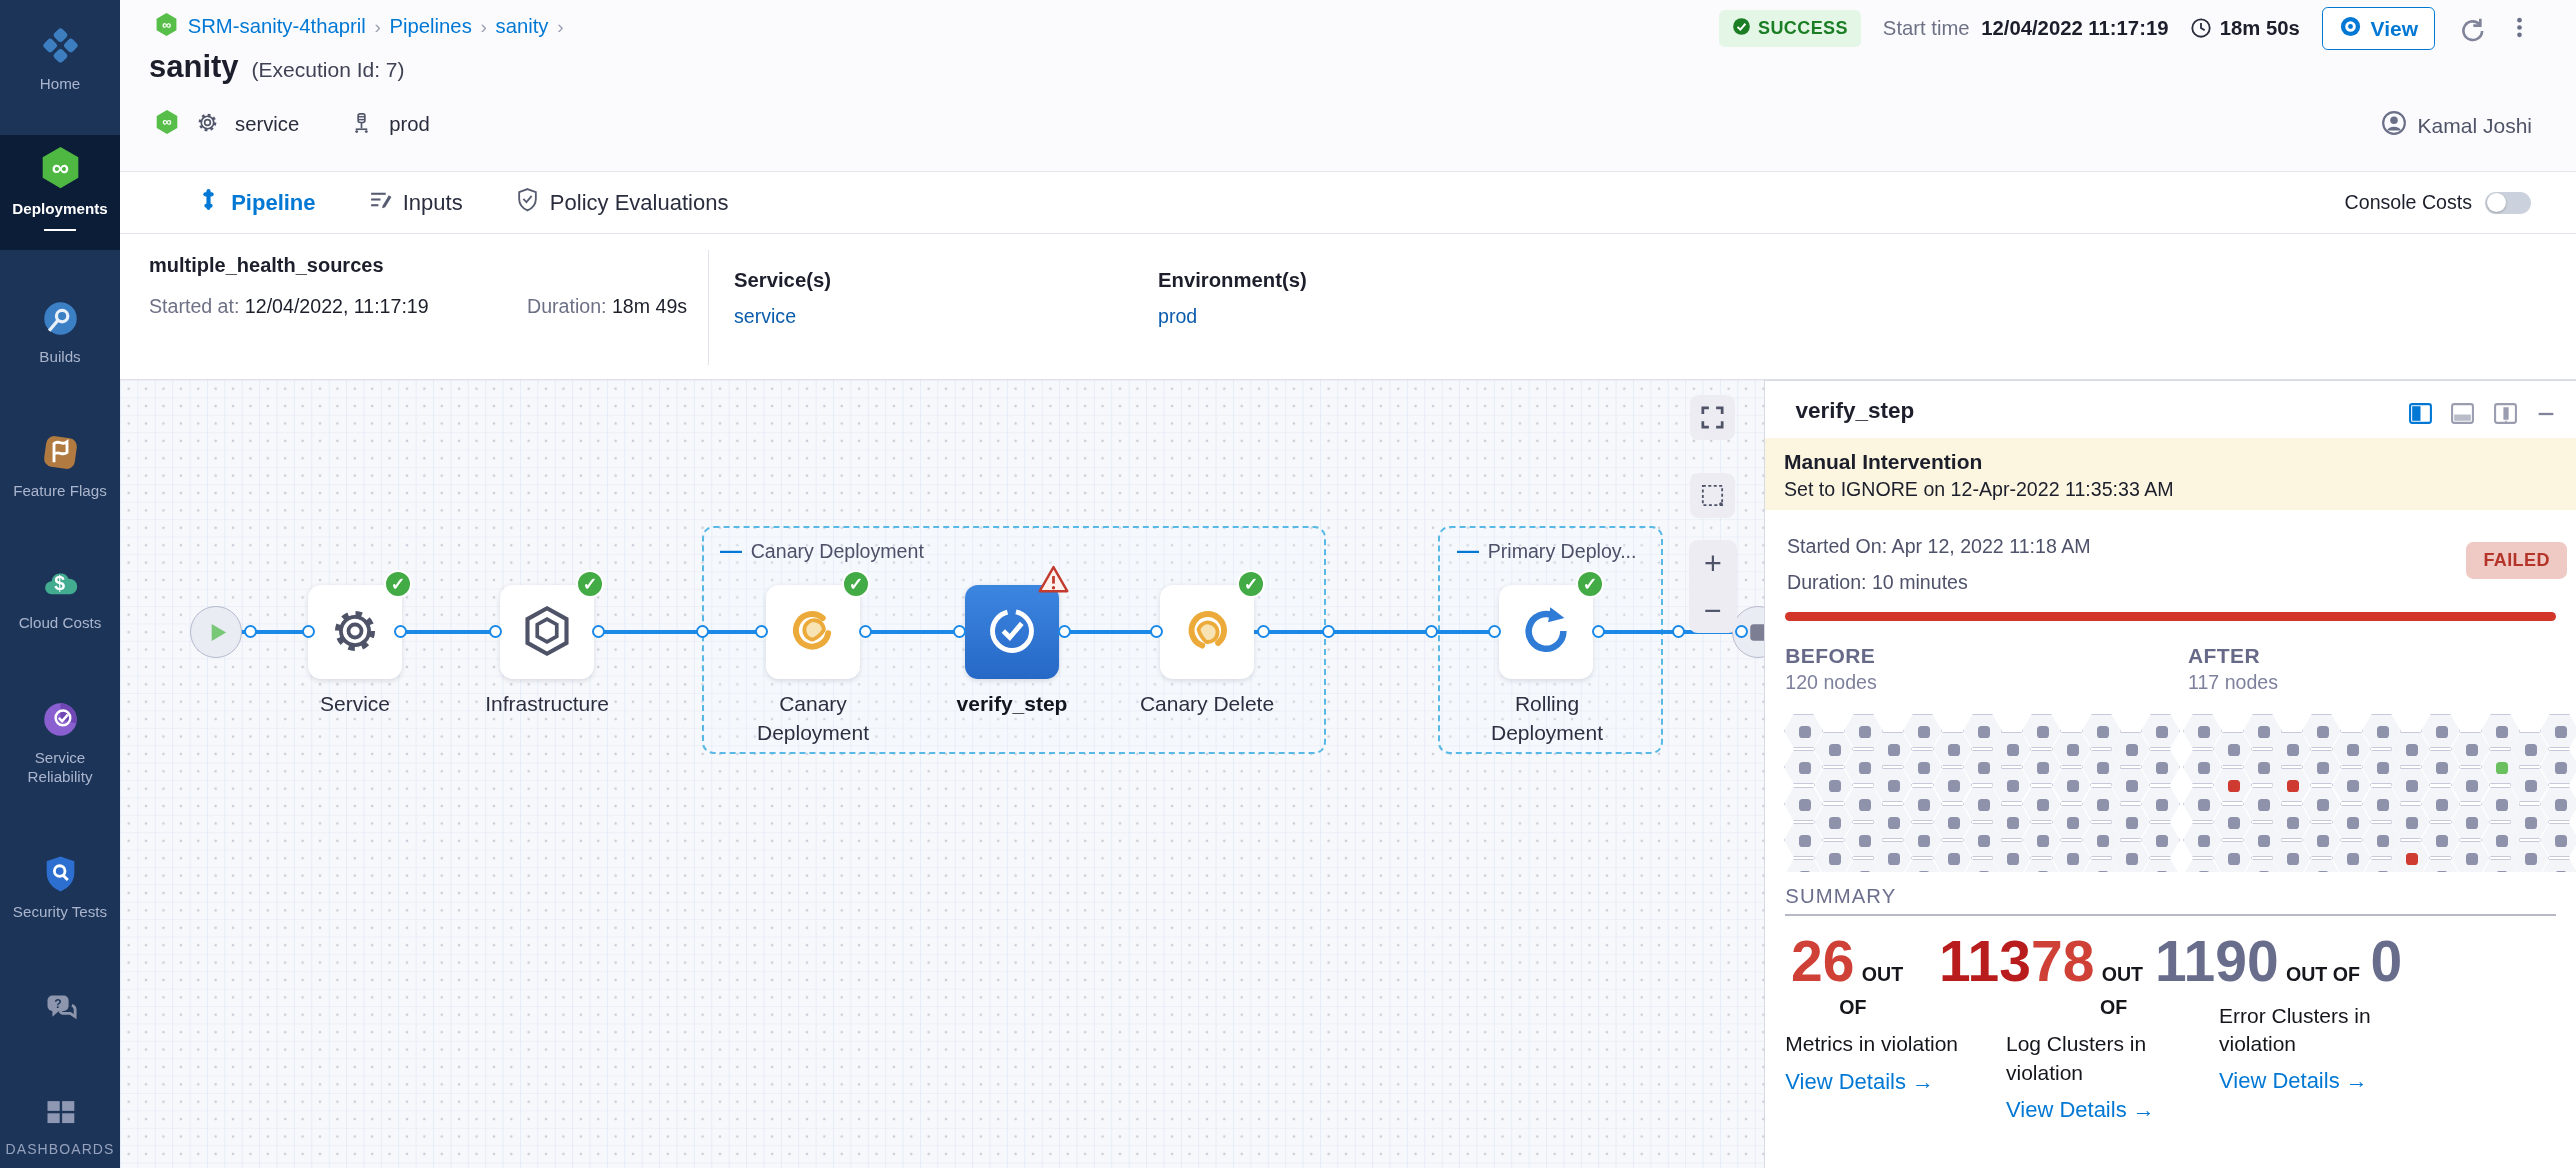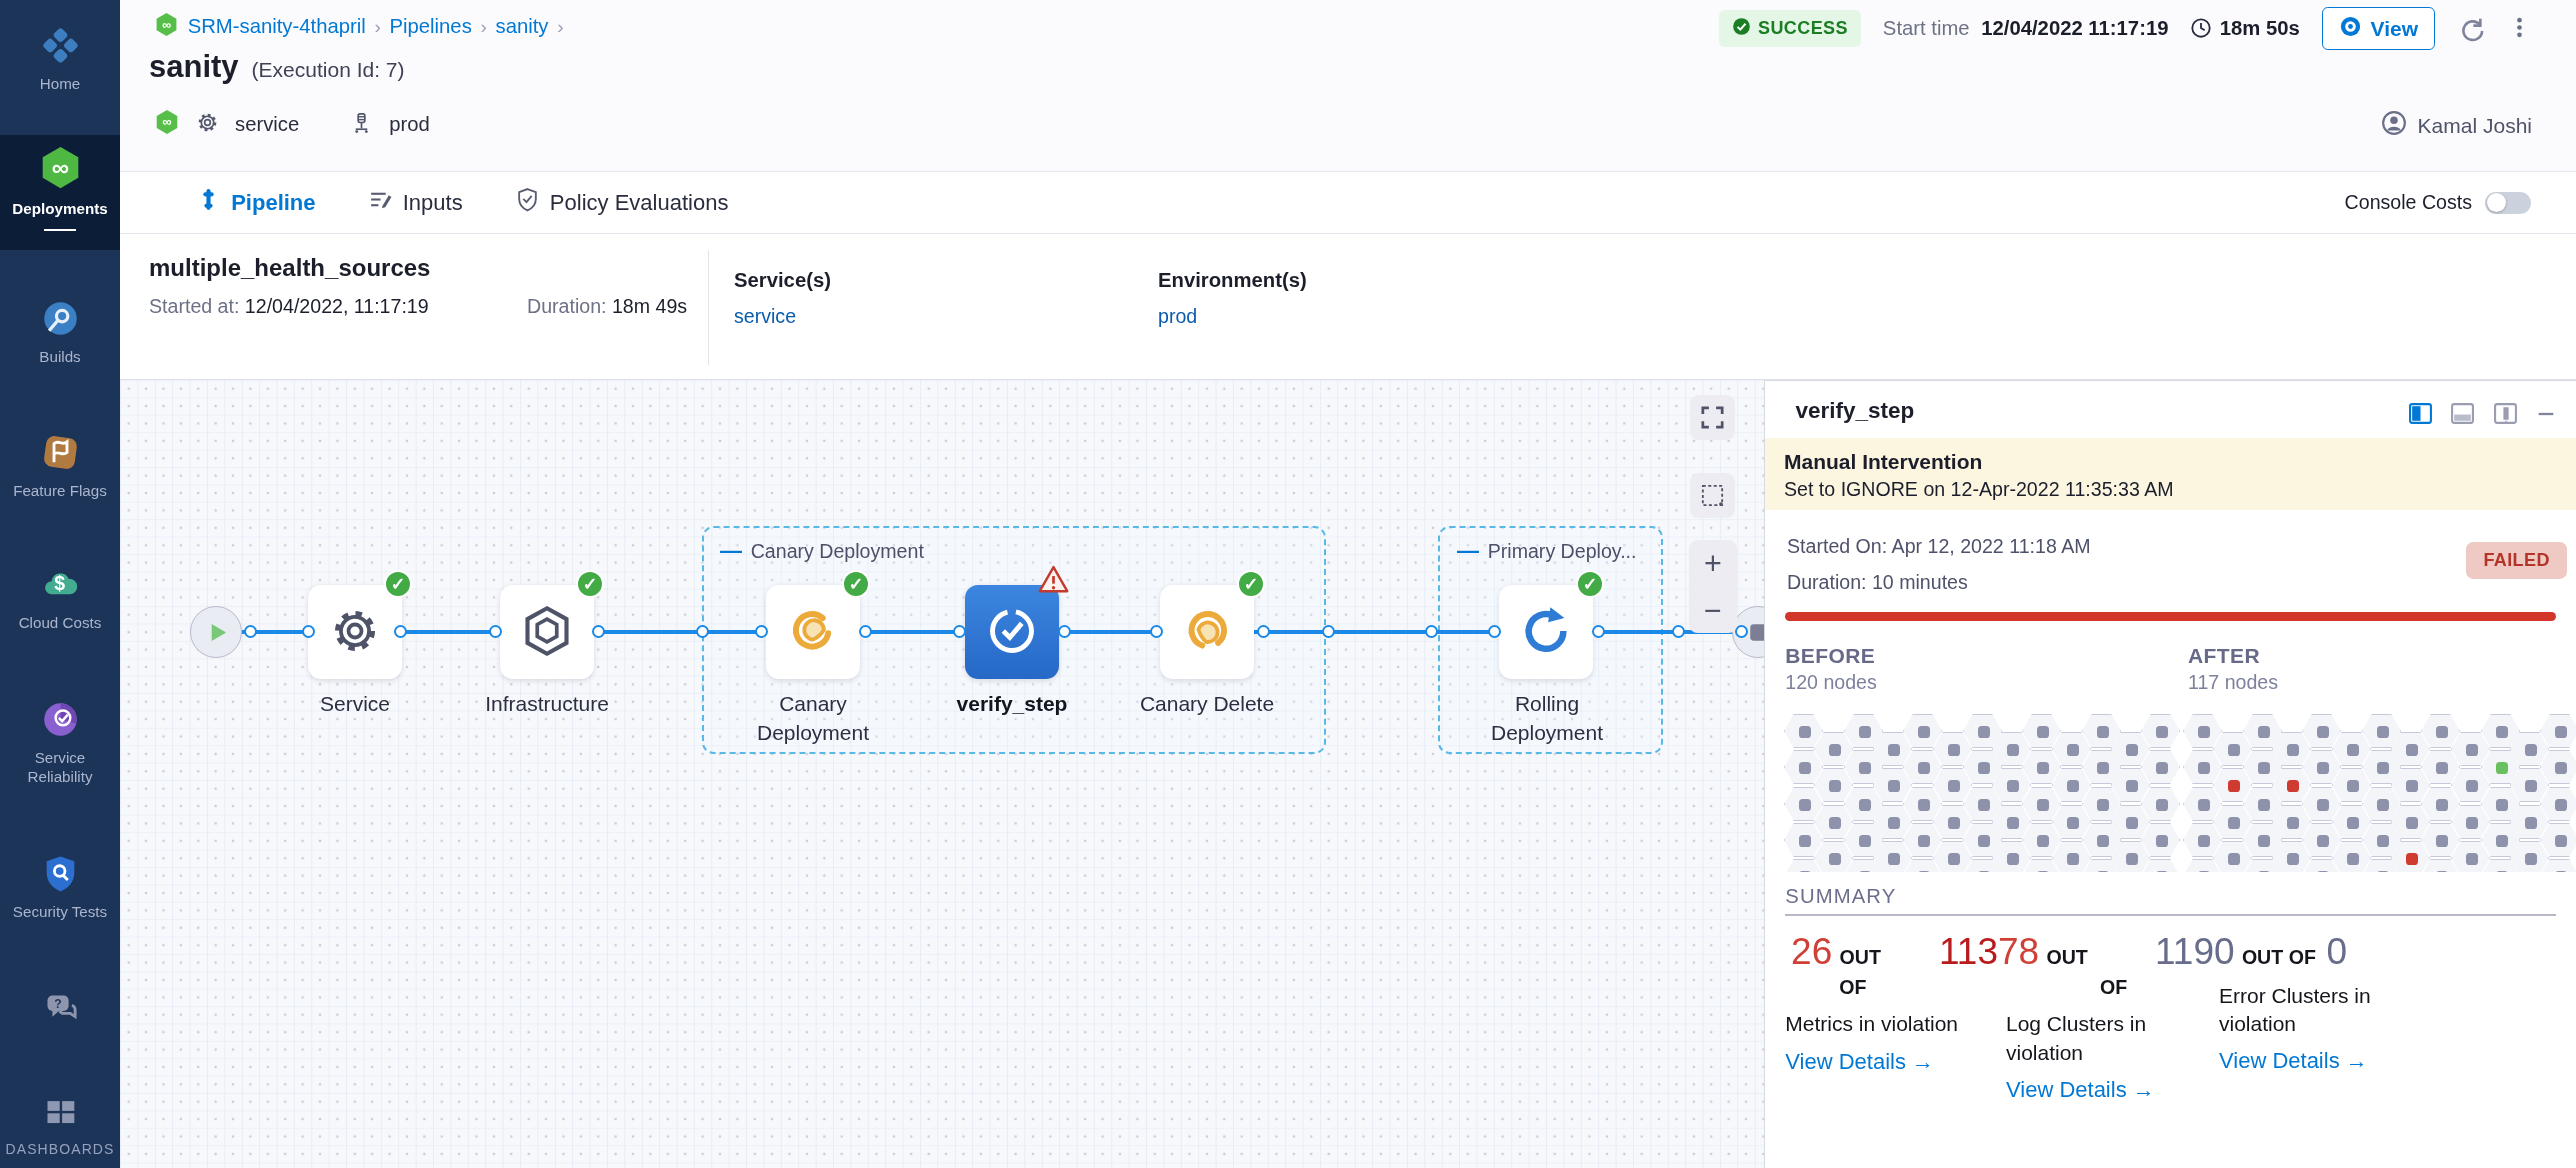--- a/index.html
+++ b/index.html
@@ -40,21 +40,21 @@
   .tab { display:flex; align-items:center; gap:10.2px; font-size:22px; color:#2a2d3d; margin-right:52px; cursor:pointer; }
   .tab:first-child { margin-left:48px; }
   .tab.active { color:#0278d5; font-weight:bold; }
   #console-view { position:absolute; right:45px; display:flex; align-items:center; gap:13px; font-size:19.6px; color:#1c1f2b; }
   .toggle { width:46px; height:22px; background:#ccd2dd; border-radius:11.6px; position:relative; cursor:pointer; }
   .toggle .knob { position:absolute; left:1.5px; top:1.5px; width:19px; height:19px; background:#fff; border-radius:50%;
      box-shadow:0 0.7px 2.2px rgba(0,0,0,.3); }
 
   
   #stagebar { position:absolute; left:120px; top:234px; width:2456px; height:146px; background:#ffffff; border-bottom:0.7px solid #dfe0e8; }
-  #stage-name { position:absolute; left:29px; top:20.3px; font-size:24px; font-weight:bold; color:#1c1f2b; }
+  #stage-name { position:absolute; left:29px; top:20.3px; font-size:20px; font-weight:bold; color:#1c1f2b; }
   .stage-kv { position:absolute; font-size:19.6px; color:#1c1f2b; }
   .stage-kv .k { color:#6d7186; }
   #stage-divider { position:absolute; left:588px; top:16px; width:0.7px; height:115px; background:#e2e3ea; }
   .col-h { position:absolute; font-size:20.3px; font-weight:bold; color:#1c1f2b; }
   .col-link { position:absolute; font-size:19.6px; color:#0b5cad; cursor:pointer; }
 
   
   #canvas { position:absolute; left:120px; top:380px; width:1644px; height:789px; background:#f7f8fb; overflow:hidden;
      background-image: radial-gradient(circle, #c9ccd9 1.2px, transparent 1.6px),
                        linear-gradient(to right, rgba(180,205,235,.25) 0.7px, transparent 0.7px),
@@ -94,21 +94,21 @@
   #red-bar { position:absolute; left:20.3px; top:231px; width:771px; height:9.4px; background:#d13628; border-radius:5.1px; }
   .grid-h { position:absolute; font-size:21px; font-weight:bold; color:#666a88; letter-spacing:0.4px; }
   .grid-c { position:absolute; font-size:19.6px; color:#7d819c; }
   .hexgrid { position:absolute; width:398px; height:158px; overflow:hidden; }
   .hex { position:absolute; width:39px; height:34px; background:#f4f5f9; border:1.5px solid #c6c9da;
      clip-path:polygon(25% 0,75% 0,100% 50%,75% 100%,25% 100%,0 50%); }
   .hex .hdot { position:absolute; left:14px; top:11px; width:12.3px; height:12.3px; border-radius:3.6px; background:#8f92ab; }
   #summary-label { position:absolute; left:20.3px; top:504px; font-size:20.3px; color:#6b6f8d; letter-spacing:1.1px; }
   #summary-divider { position:absolute; left:20.3px; top:533px; width:771px; height:1.5px; background:#b6b8c6; }
   .sum-card { position:absolute; top:552px; }
-  .sum-big { font-size:37px; font-weight:normal; line-height:1; }
+  .sum-big { font-size:57px; font-weight:bold; line-height:1; }
   .sum-small { font-size:19.6px; font-weight:bold; color:#15161c; margin-left:7.3px; }
   .sum-of2 { font-size:19.6px; font-weight:bold; color:#15161c; margin-top:5.8px; }
   .sum-label { font-size:21px; color:#15161c; margin-top:11.6px; line-height:1.35; }
   .sum-link { font-size:22px; color:#0278d5; margin-top:10.2px; cursor:pointer; }
 </style>
 </head>
 <body>
 
 <div id="sidebar">
     <div class="sb-item" style="top: 16px;"><span><svg width="39" height="39" viewBox="0 0 48 48" xmlns="http://www.w3.org/2000/svg">

